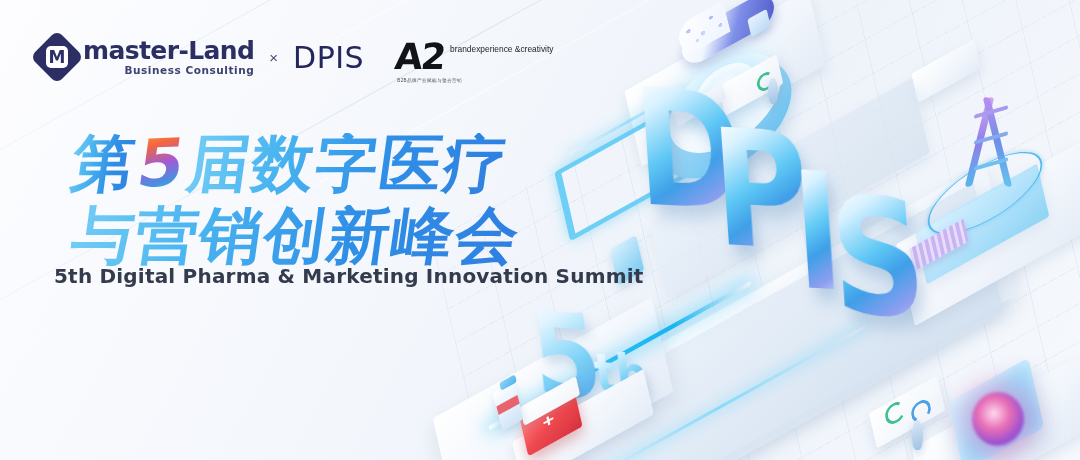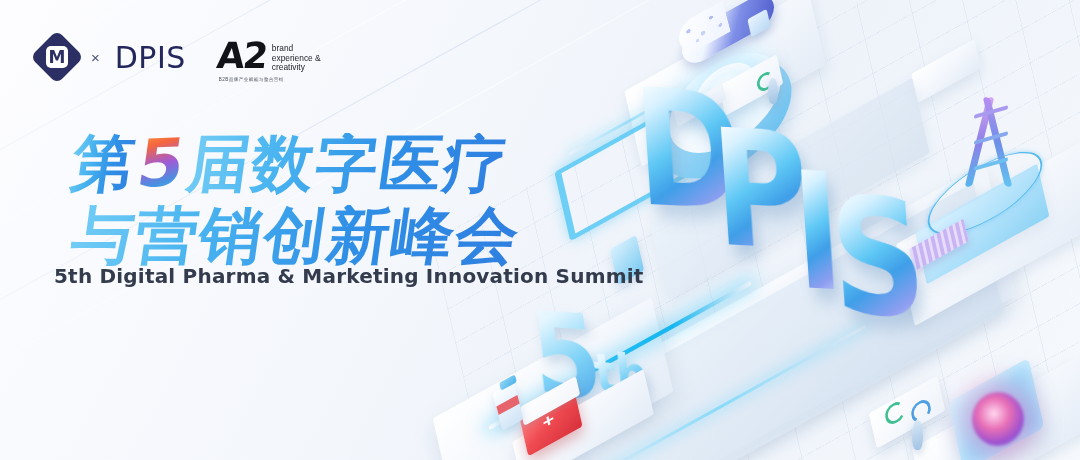--- a/index.html
+++ b/index.html
@@ -141,21 +141,21 @@
     font-family:"DejaVu Sans", sans-serif;}
   .ml-sub{font-size:10.5px;font-weight:700;color:#3d4270;letter-spacing:.55px;
     text-align:right;margin-top:2px;font-family:"DejaVu Sans", sans-serif;}
   .xmark{font-size:15px;color:#4a4f7a;font-weight:400;padding:0 2px;}
   .dpis-logo{font-size:30px;font-weight:400;color:#23275c;letter-spacing:.5px;
     font-family:"DejaVu Sans", sans-serif;}
   .a2-block{display:flex;align-items:flex-start;gap:6px;margin-left:18px;}
   .a2-mark{font-size:36px;font-weight:700;color:#111319;line-height:.85;
     font-family:"DejaVu Sans", sans-serif;letter-spacing:-2px;
     transform:skewX(-6deg);}
-  .a2-lines{display:flex;flex-direction:column;line-height:1.18;padding-top:3px;}
+  .a2-lines{display:flex;flex-direction:row;line-height:1.18;padding-top:3px;}
   .a2-lines span{font-size:8.4px;color:#1b1d24;font-weight:400;}
   .a2-micro{position:absolute;left:2px;top:36px;font-size:4.6px;color:#4c5059;
     letter-spacing:.4px;white-space:nowrap;}
   .a2-wrap{position:relative;}
 
   .headline{position:absolute;left:72px;top:128px;}
   .hl-line{display:flex;align-items:center;height:72px;}
   .hl-cn{font-size:62px;font-weight:700;letter-spacing:2px;line-height:1;
     font-family:"DejaVu Sans", sans-serif;
     background:linear-gradient(96deg,#73cdf5 0%,#49b4f0 28%,#2f8fe6 62%,#2f7fe0 100%);
@@ -283,20 +283,24 @@
   </div>
 
   <div class="logos">
 
     <div class="ml-logo">
       <div class="diamond">
         <div class="inner">
             <span>M</span>
           </div>
       </div>
+      <div class="ml-text">
+        <div class="ml-name">master-Land</div>
+        <div class="ml-sub">Business Consulting</div>
+      </div>
     </div>
 
     <div class="xmark">×</div>
 
     <div class="dpis-logo">DPIS</div>
 
     <div class="a2-block a2-wrap">
       <div class="a2-mark">A2</div>
       <div class="a2-lines">
         <span>brand</span>

